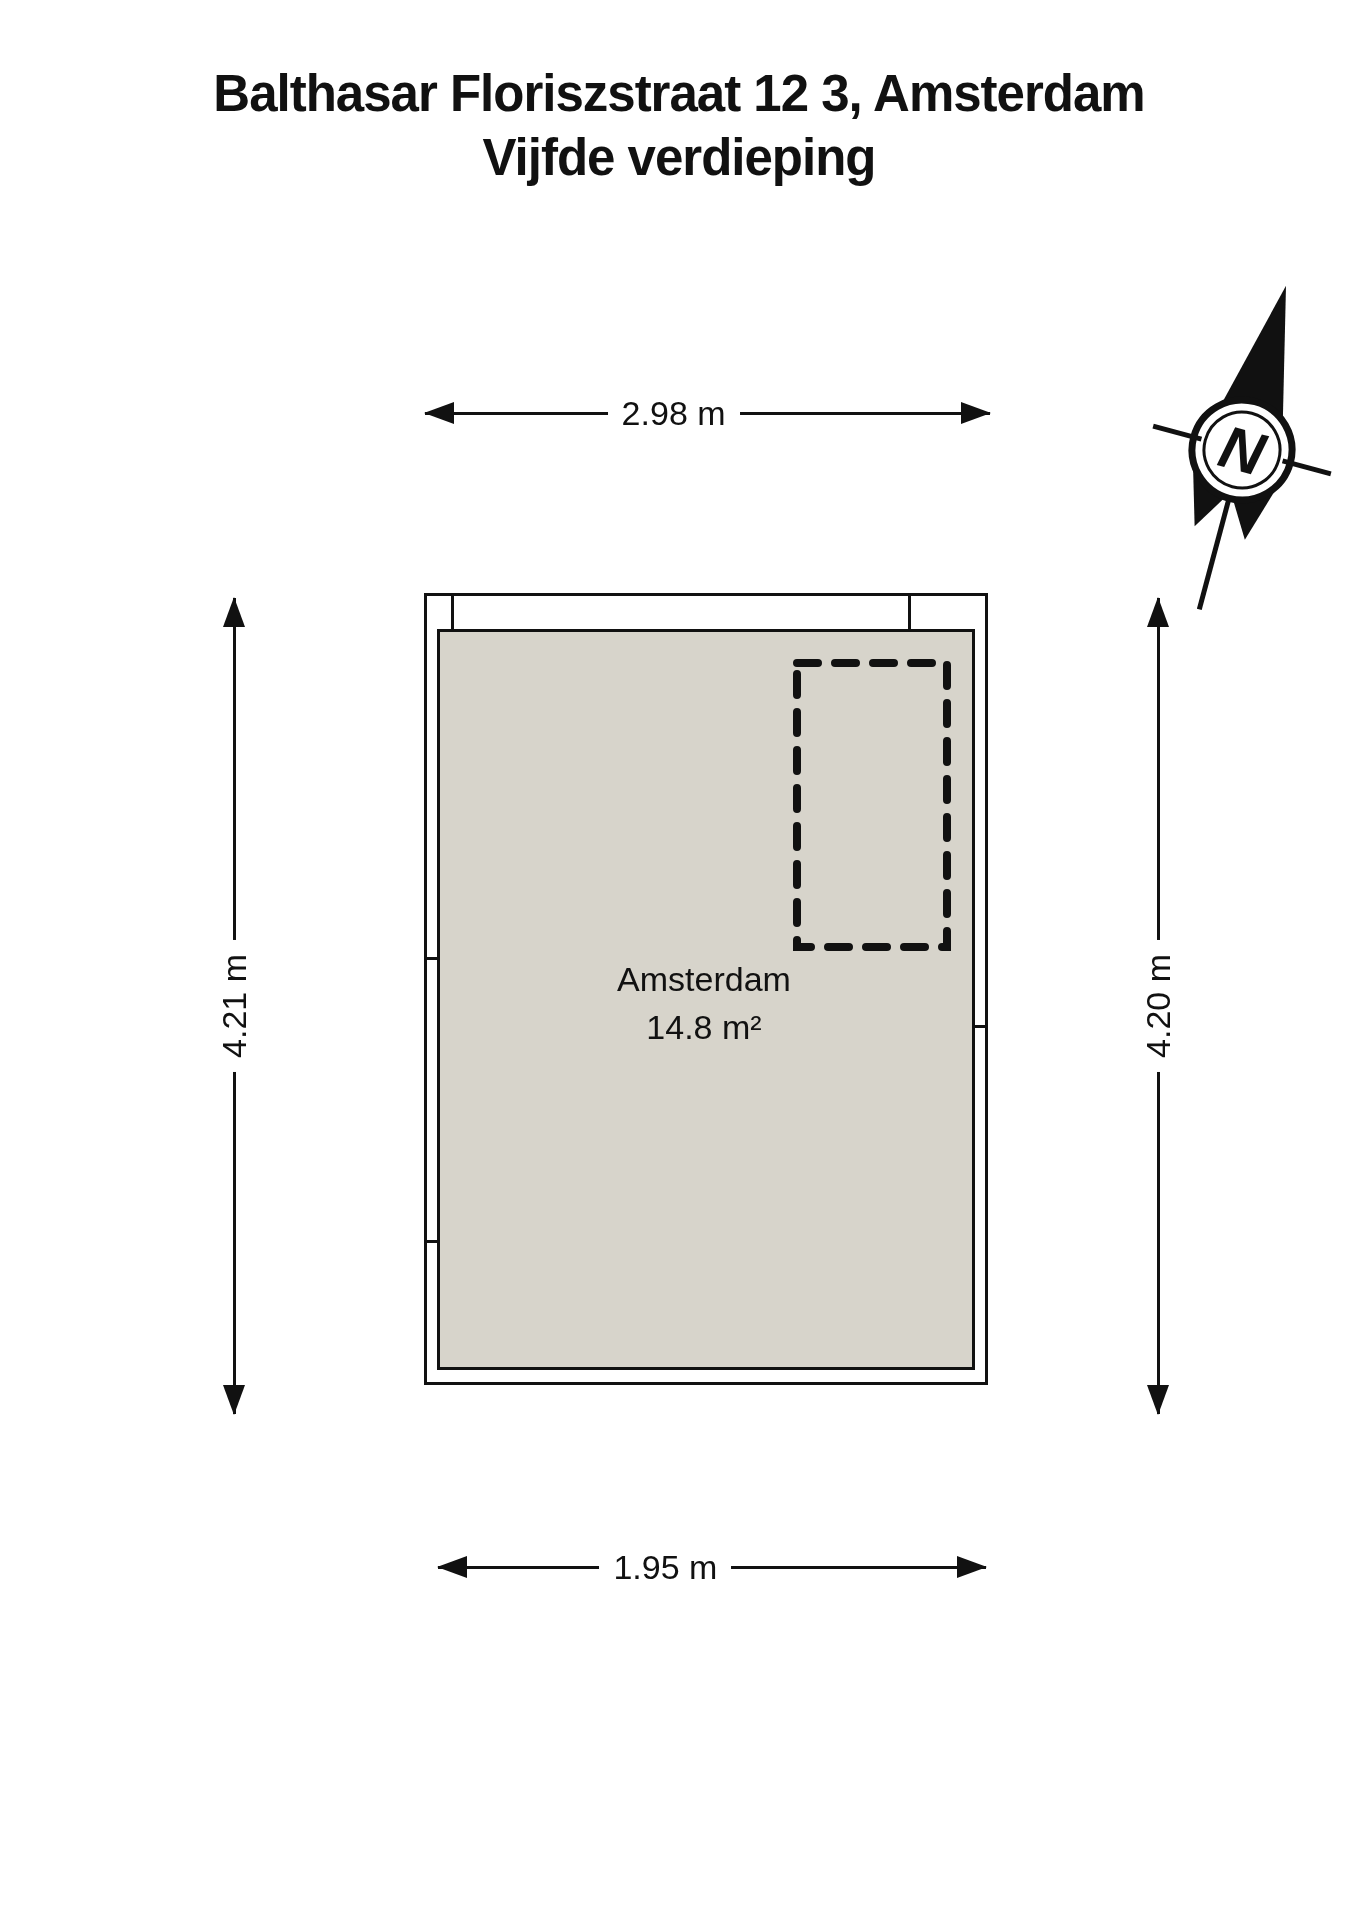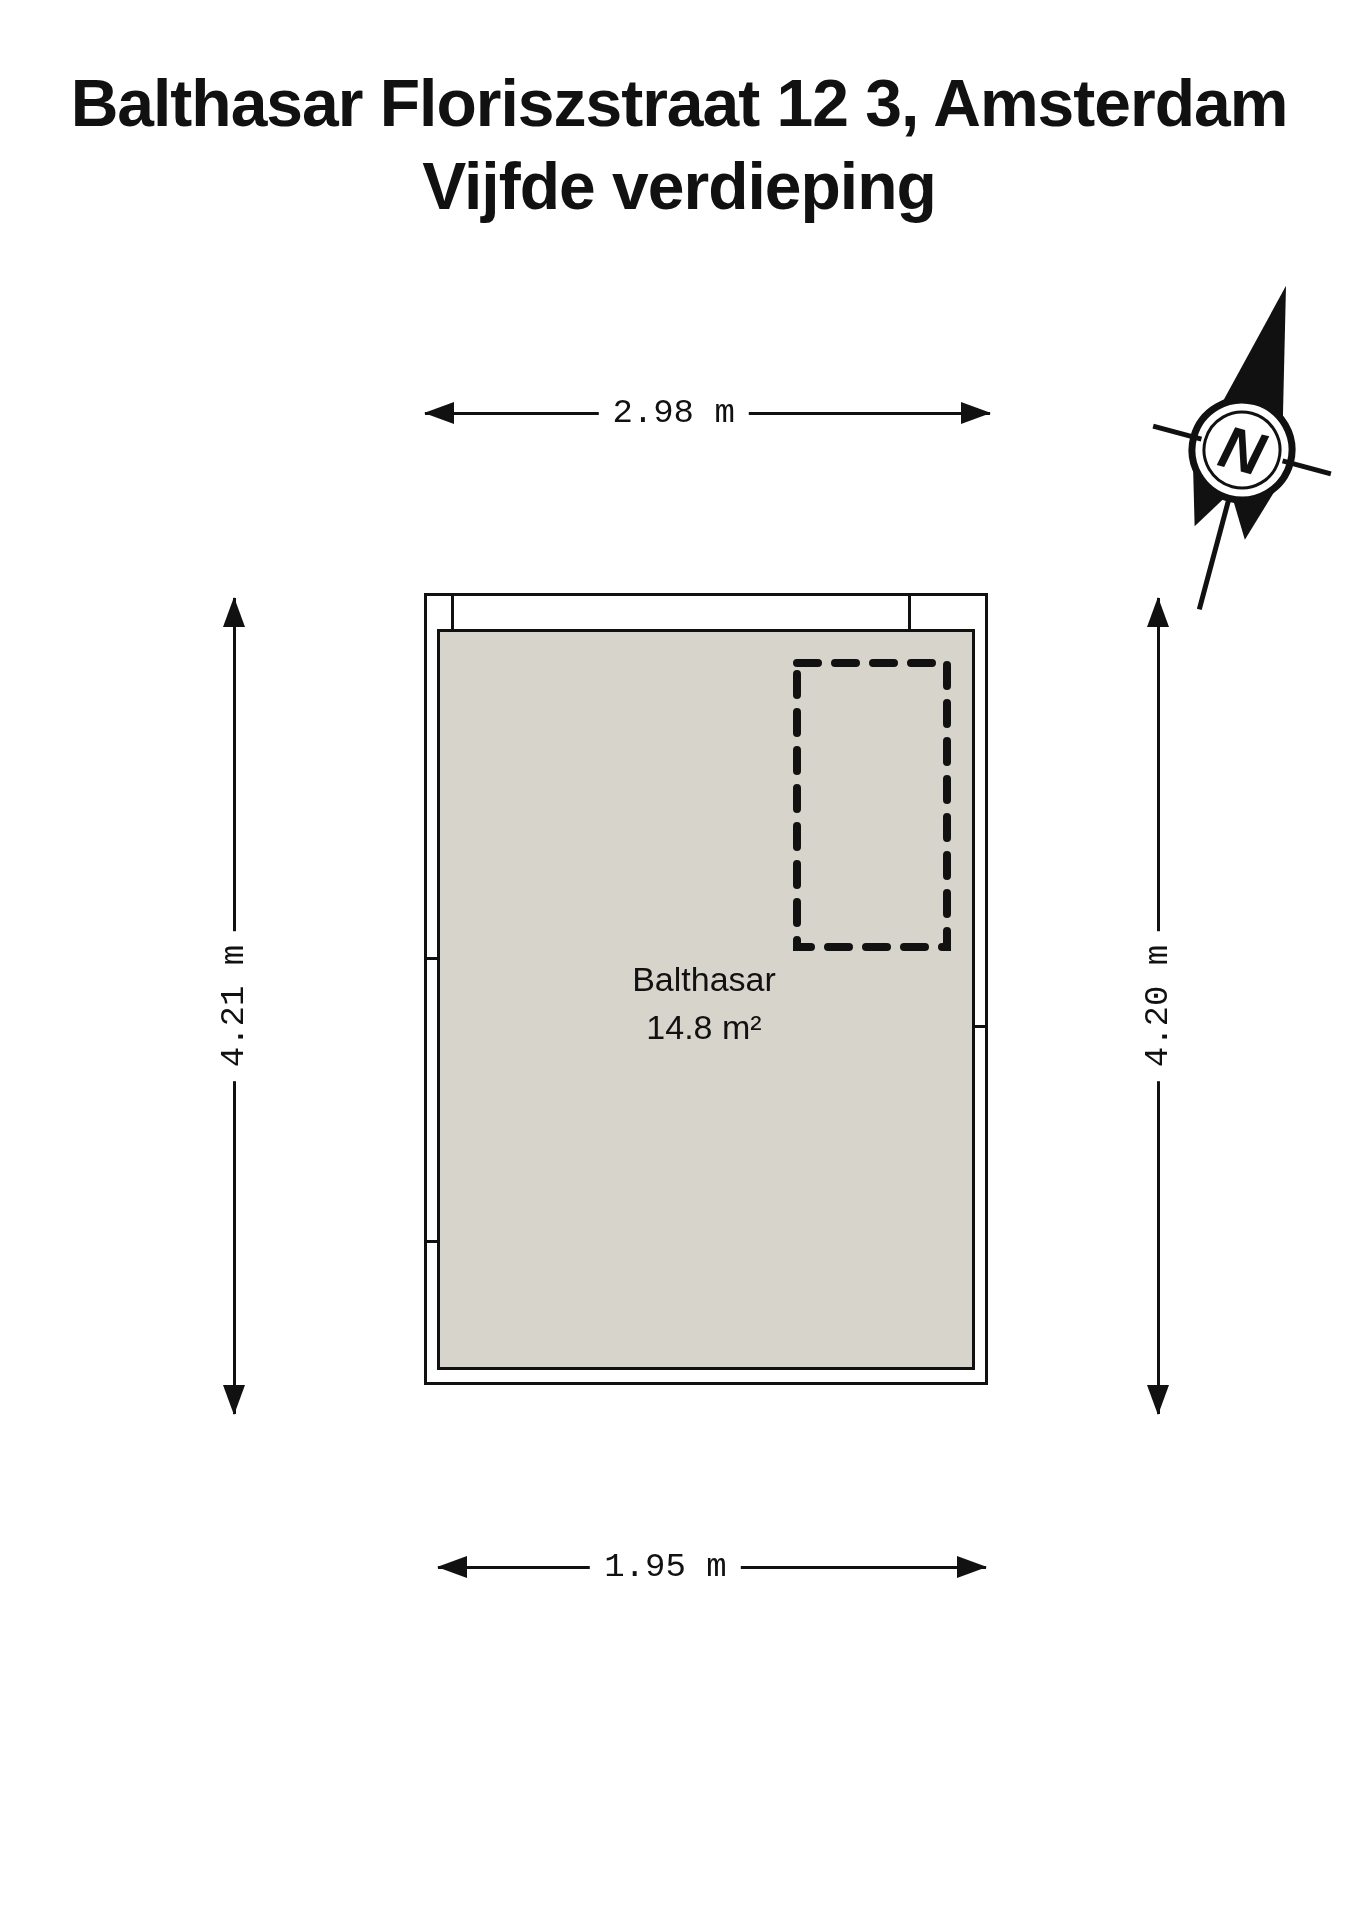--- a/index.html
+++ b/index.html
@@ -3,25 +3,25 @@
 <meta charset="utf-8">
 <style>
   html,body { margin:0; padding:0; background:#ffffff; }
   .page {
     position:relative; width:1358px; height:1920px; background:#ffffff;
     font-family:"Liberation Sans", sans-serif; color:#111; overflow:hidden;
   }
   
   .title {
     position:absolute; left:0; top:62px; width:100%;
-    text-align:center; font-weight:bold; font-size:66px; line-height:1.26;
+    text-align:center; font-weight:bold; font-size:51px; line-height:1.26;
     letter-spacing:-1px;
   }
   
-  .dim { position:absolute;font-family:Liberation Mono, monospace; }
+  .dim { position:absolute; }
   .dim-line-h { position:absolute; left:0; right:0; top:50%; height:3px; margin-top:-1.5px; background:#111; }
   .dim-line-v { position:absolute; top:0; bottom:0; left:50%; width:3px; margin-left:-1.5px; background:#111; }
   .ah { position:absolute; width:0; height:0; }
   .ah-left  { left:-1px; top:50%; transform:translateY(-50%);
               border-top:11px solid transparent; border-bottom:11px solid transparent; border-right:30px solid #111; }
   .ah-right { right:-1px; top:50%; transform:translateY(-50%);
               border-top:11px solid transparent; border-bottom:11px solid transparent; border-left:30px solid #111; }
   .ah-up    { top:-1px; left:50%; transform:translateX(-50%);
               border-left:11px solid transparent; border-right:11px solid transparent; border-bottom:30px solid #111; }
   .ah-down  { bottom:-1px; left:50%; transform:translateX(-50%);
@@ -123,20 +123,20 @@
     <div class="wall-seam seam-top-2"></div>
   </div>
 
   <div class="dashed-zone">
     <svg width="166" height="300" viewBox="0 0 166 300" xmlns="http://www.w3.org/2000/svg">
       <rect x="8" y="8" width="150" height="284" fill="none" stroke="#111" stroke-width="8" stroke-dasharray="21 17" stroke-linecap="round"></rect>
     </svg>
   </div>
 
   <div class="room-label">
-    <div>Balthasar</div>
+    <div>Amsterdam</div>
     <div>14.8 m²</div>
   </div>
 
   <div class="footer">
   </div>
 
 </div>
 
 </body></html>

